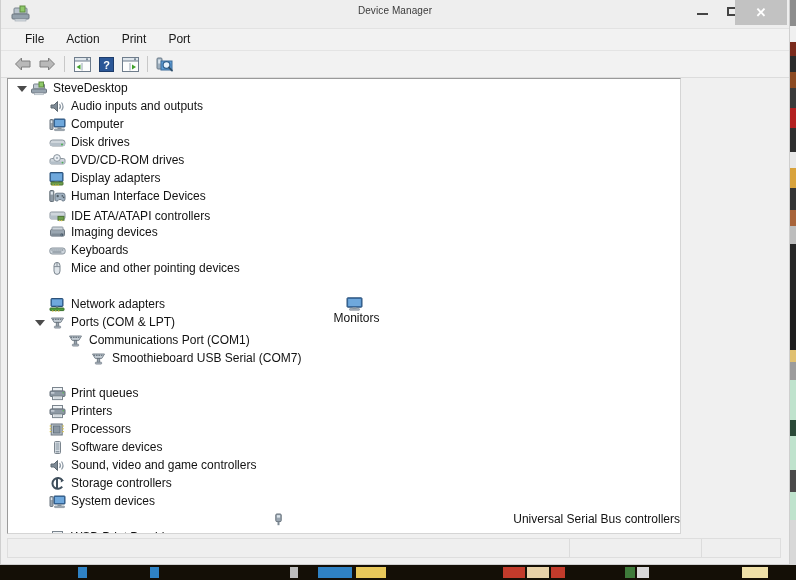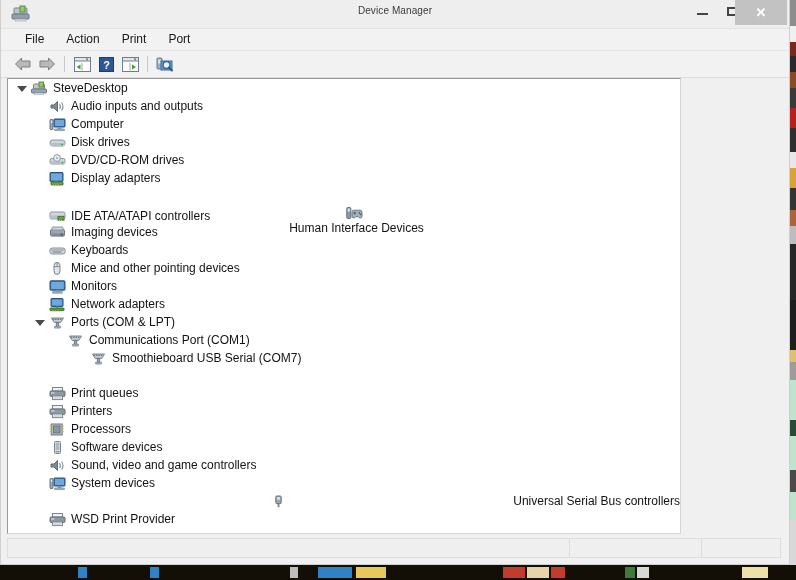--- a/index.html
+++ b/index.html
@@ -439,21 +439,21 @@
               <rect x="2" y="2.5" width="11" height="7" fill="#6fa8dc"></rect>
               <rect x="5.5" y="10.5" width="4" height="1.6" fill="#8b98a4"></rect>
               <rect x="2" y="11" width="12" height="3" rx="0.6" fill="#6e9f4d" stroke="#4e7434" stroke-width="1"></rect>
               <rect x="3.5" y="13.6" width="1.5" height="1.2" fill="#d7c24a"></rect>
               <rect x="6" y="13.6" width="1.5" height="1.2" fill="#d7c24a"></rect>
               <rect x="8.5" y="13.6" width="1.5" height="1.2" fill="#d7c24a"></rect>
             </svg>
           </div>
           <div class="node-label">Display adapters</div>
         </div>
-        <div class="row" style="padding-left: 24px; flex-direction: column;">
+        <div class="row" style="padding-left: 24px;">
           <div class="expander">
             <div class="tri-collapsed"></div>
           </div>
           <div class="node-icon">
             <svg width="17" height="15" viewBox="0 0 17 15">
               <rect x="0.8" y="1.5" width="4" height="11" rx="1" fill="#8d99a4" stroke="#646f78" stroke-width="1"></rect>
               <rect x="1.7" y="2.6" width="2.2" height="3" fill="#dde5ec"></rect>
               <path d="M6 6 Q6 4.2 8 4.2 L14 4.2 Q16 4.2 16 6.6 L16 10 Q16 12 14.2 12 Q12.8 12 12.2 10.6 L9.8 10.6 Q9.2 12 7.8 12 Q6 12 6 10 Z" fill="#9fb0bf" stroke="#6d7c8a" stroke-width="1"></path>
               <rect x="7.4" y="6.6" width="2.6" height="0.9" fill="#4a5660"></rect>
               <rect x="8.1" y="5.9" width="1.2" height="2.3" fill="#4a5660"></rect>
@@ -517,21 +517,21 @@
           </div>
           <div class="node-icon">
             <svg width="17" height="15" viewBox="0 0 17 15">
               <path d="M5 4.6 Q5 1.4 8 1.4 Q11 1.4 11 4.6 L11 10 Q11 13.4 8 13.4 Q5 13.4 5 10 Z" fill="#dfe5ea" stroke="#7b858e" stroke-width="1"></path>
               <path d="M5 5.6 L11 5.6" stroke="#7b858e" stroke-width="0.9"></path>
               <path d="M8 1.6 L8 5.4" stroke="#7b858e" stroke-width="0.9"></path>
             </svg>
           </div>
           <div class="node-label">Mice and other pointing devices</div>
         </div>
-        <div class="row" style="padding-left: 24px;">
+        <div class="row" style="padding-left: 24px; flex-direction: column;">
           <div class="expander">
             <div class="tri-collapsed"></div>
           </div>
           <div class="node-icon">
             <svg width="17" height="15" viewBox="0 0 17 15">
               <rect x="1" y="1.8" width="15" height="9.4" rx="0.8" fill="#3f74ad" stroke="#2d5279" stroke-width="1"></rect>
               <rect x="2.2" y="3" width="12.6" height="7" fill="#6fa8dc"></rect>
               <rect x="6.5" y="11.2" width="4" height="1.6" fill="#8b98a4"></rect>
               <rect x="3.5" y="12.6" width="10" height="1.6" rx="0.5" fill="#aab5c0" stroke="#7d8791" stroke-width="0.7"></rect>
             </svg>
@@ -673,20 +673,33 @@
             <div class="tri-collapsed"></div>
           </div>
           <div class="node-icon">
             <svg width="17" height="15" viewBox="0 0 17 15">
               <path d="M2 6 L5 6 L8.5 2.5 L8.5 12.5 L5 9 L2 9 Z" fill="#7f8b96" stroke="#5d6870" stroke-width="1" stroke-linejoin="round"></path>
               <path d="M10.5 5 Q12.5 7.5 10.5 10" stroke="#8d99a4" stroke-width="1.2" fill="none"></path>
               <path d="M12.5 3.5 Q15.5 7.5 12.5 11.5" stroke="#8d99a4" stroke-width="1.2" fill="none"></path>
             </svg>
           </div>
           <div class="node-label">Sound, video and game controllers</div>
+        </div>
+        <div class="row" style="padding-left: 24px;">
+          <div class="expander">
+            <div class="tri-collapsed"></div>
+          </div>
+          <div class="node-icon">
+            <svg width="17" height="15" viewBox="0 0 17 15">
+              <path d="M13.2 4.2 A5.4 5.4 0 1 0 13.2 10.6" fill="none" stroke="#3f4f5c" stroke-width="2"></path>
+              <path d="M8 2.4 L8 12.4" stroke="#3f4f5c" stroke-width="2"></path>
+              <path d="M12 2.6 L15 4.4 L11.8 6.4 Z" fill="#3f4f5c"></path>
+            </svg>
+          </div>
+          <div class="node-label">Storage controllers</div>
         </div>
         <div class="row" style="padding-left: 24px;">
           <div class="expander">
             <div class="tri-collapsed"></div>
           </div>
           <div class="node-icon">
             <svg width="17" height="15" viewBox="0 0 17 15">
               <rect x="1" y="2.5" width="3" height="10" rx="0.6" fill="#9aa6b1" stroke="#6b757e" stroke-width="1"></rect>
               <rect x="1.8" y="3.6" width="1.5" height="2.4" fill="#dde5ec"></rect>
               <rect x="5" y="2" width="11" height="8" rx="0.6" fill="#3f74ad" stroke="#2d5279" stroke-width="1"></rect>

